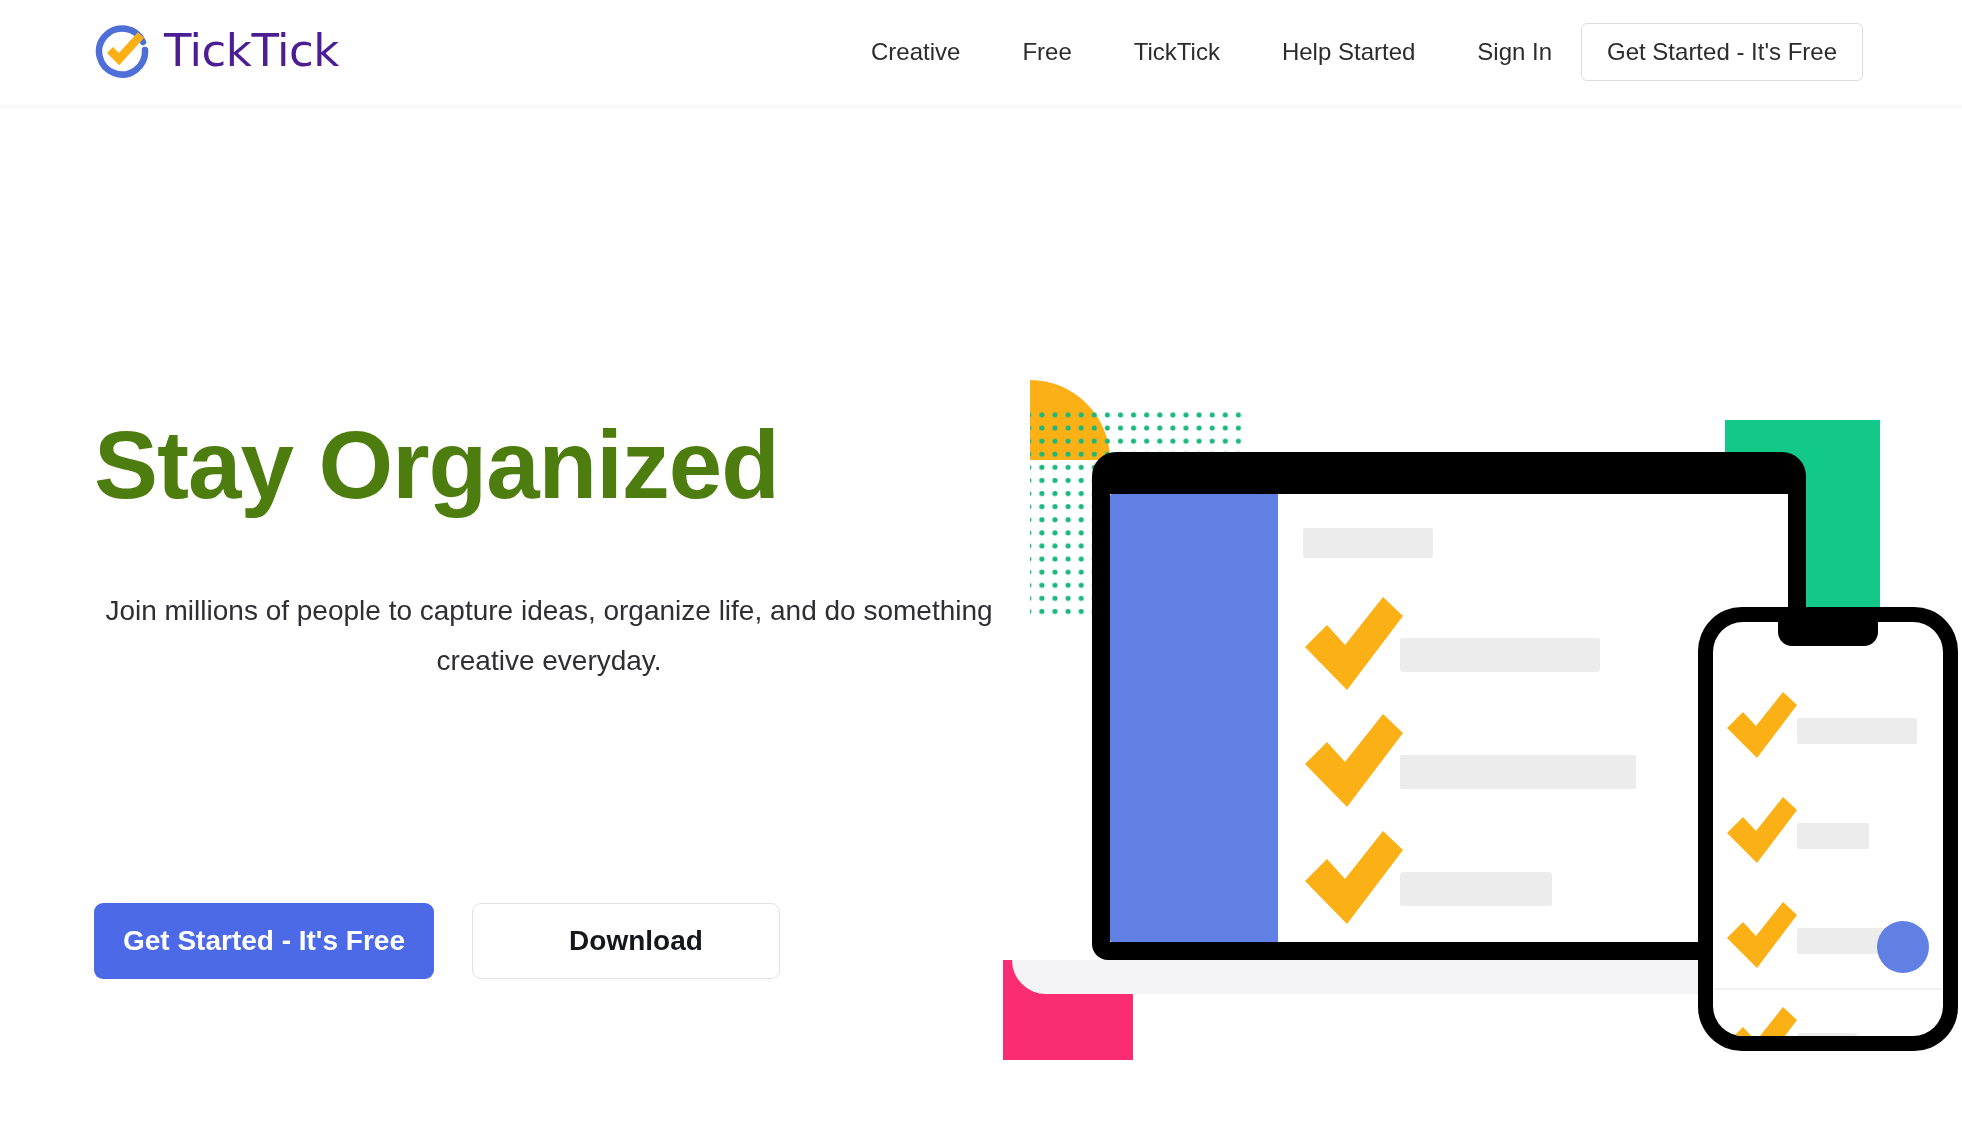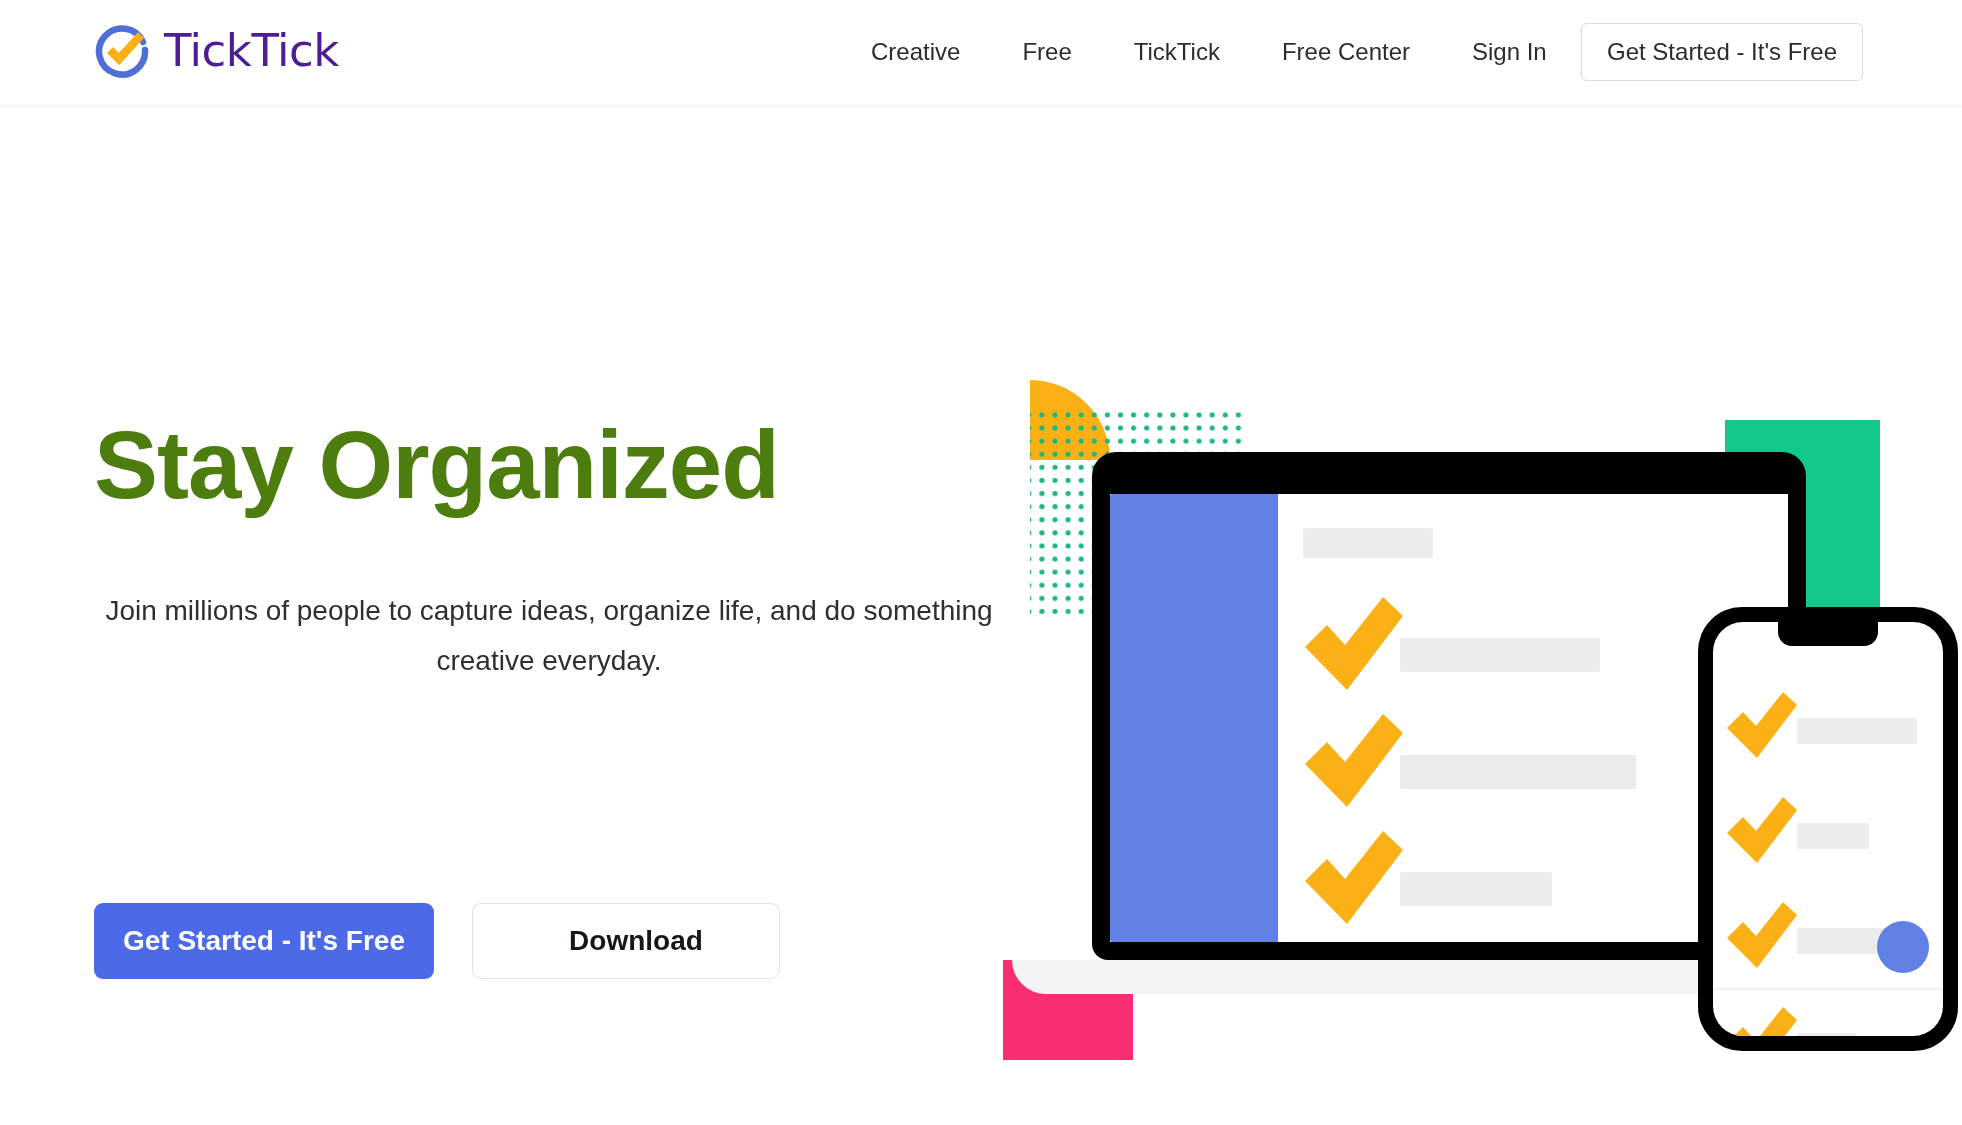--- a/index.html
+++ b/index.html
@@ -174,21 +174,21 @@
       <path d="M49 20 A 23 23 0 1 0 51 28" fill="none" stroke="#4f6fd8" stroke-width="6.5" stroke-linecap="round"></path>
       <path d="M16 28 L25 37 L47 13" fill="none" stroke="#fbb116" stroke-width="8.5" stroke-linecap="butt" stroke-linejoin="miter"></path>
     </svg>
     <span id="logo-wordmark">TickTick</span>
   </div>
 
   <nav id="main-nav">
     <a class="nav-link" href="#">Creative</a>
     <a class="nav-link" href="#">Free</a>
     <a class="nav-link" href="#">TickTick</a>
-    <a class="nav-link" href="#">Free Center</a>
+    <a class="nav-link" href="#">Help Started</a>
     <a class="nav-link" href="#">Sign In</a>
   </nav>
 
   <button id="nav-cta">Get Started - It's Free</button>
 </header>
 <div id="header-divider"></div>
 
 <section id="hero-copy">
   <h1 id="hero-title">
     <span>Stay Organized</span><br>

